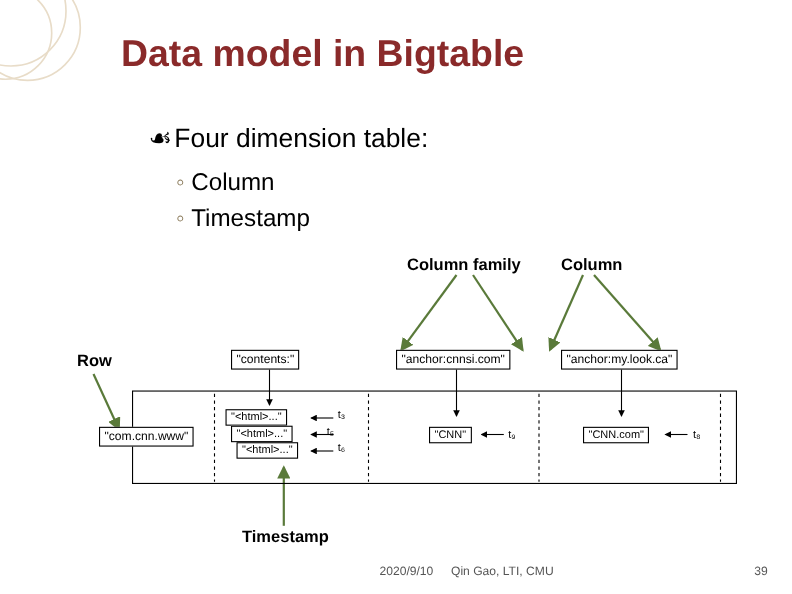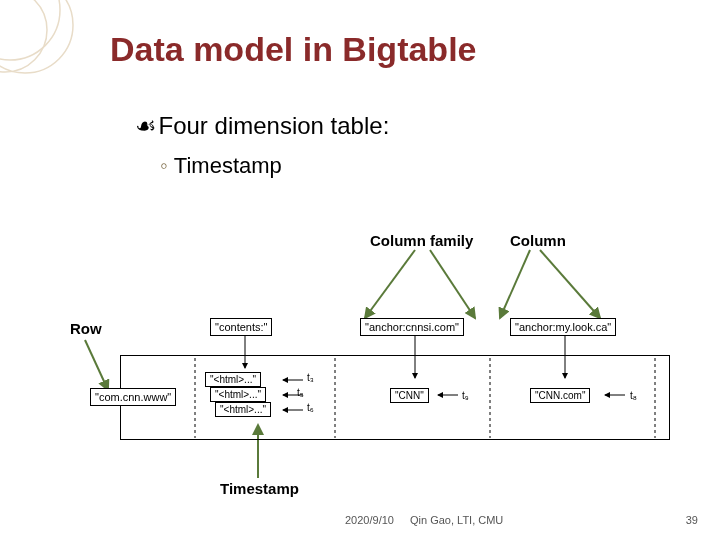--- a/index.html
+++ b/index.html
@@ -156,20 +156,21 @@
   <circle cx="35" cy="60" r="42"></circle>
 </svg>
 
 <h1 class="title">Data model in Bigtable</h1>
 
 <div class="bullet-main">
   <span class="bullet-icon">☙</span><span>Four dimension table:</span>
 </div>
 
 <div class="sub-list">
+  <div><span class="sub-bullet">◦</span><span>Column</span></div>
   <div><span class="sub-bullet">◦</span><span>Timestamp</span></div>
 </div>
 
 <div class="label-cf">Column family</div>
 <div class="label-col">Column</div>
 <div class="label-row">Row</div>
 <div class="label-ts">Timestamp</div>
 
 <svg class="arrows" width="720" height="540">
   <defs>

